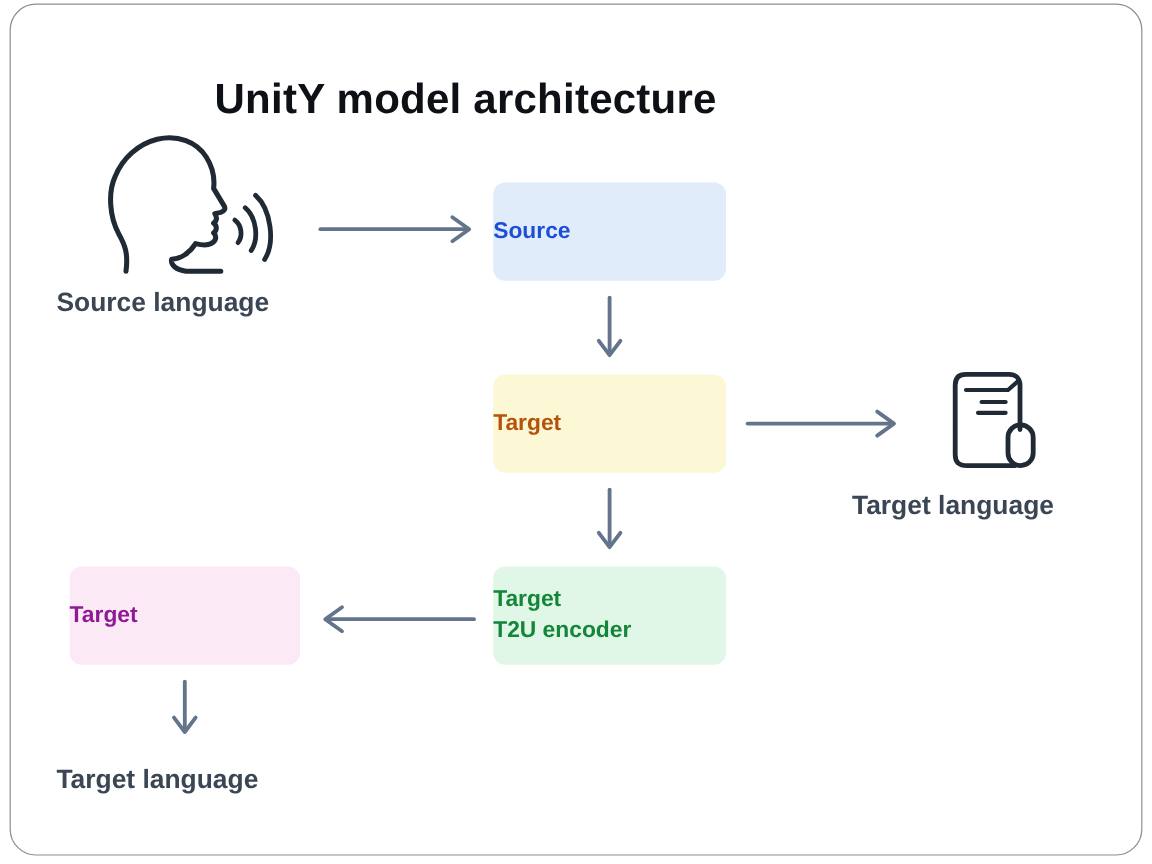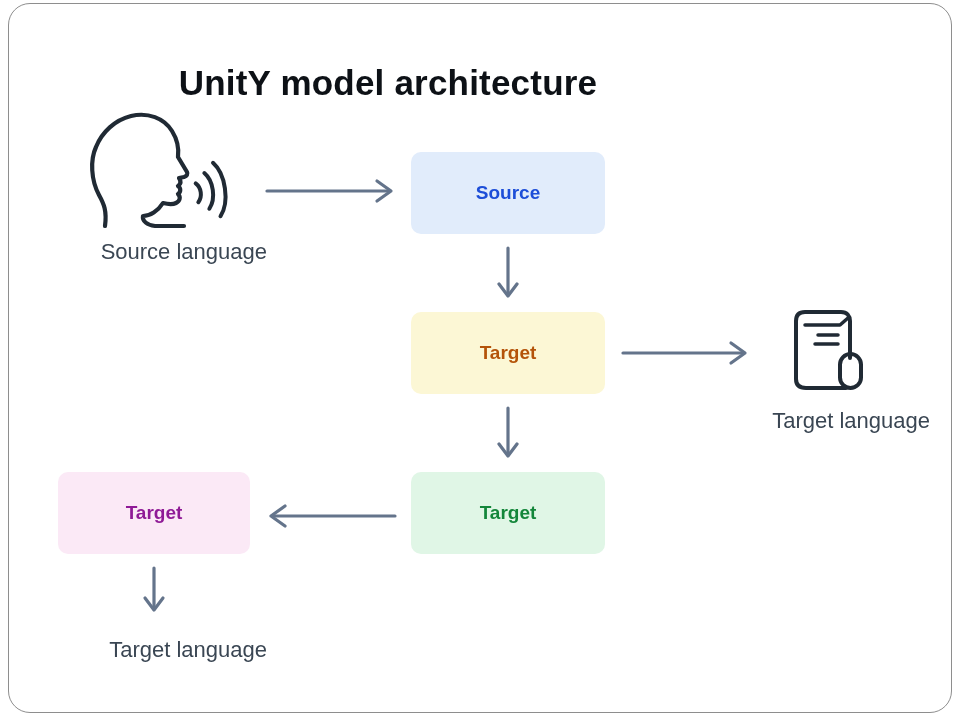--- a/index.html
+++ b/index.html
@@ -13,30 +13,30 @@
     border:1.6px solid var(--frame-border,#8e8e8e);
     border-radius:22px;
   }
   .title{
     position:absolute;top:40px;left:0;width:776px;
     text-align:center;font-size:35px;font-weight:700;
     letter-spacing:.2px;color:var(--title,#0d1116);
   }
   .node{
     position:absolute;width:194px;height:82px;border-radius:10px;
-    display:flex;flex-direction:row;align-items:center;justify-content:center;
+    display:flex;flex-direction:column;align-items:flex-start;justify-content:center;
     font-size:19px;font-weight:600;line-height:26px;text-align:center;
   }
   .node-speech{left:411px;top:152px;}
   .node-text{left:411px;top:312px;}
   .node-t2u{left:411px;top:472px;}
   .node-unit{left:58px;top:472px;width:192px;}
   .label{
-    position:absolute;width:220px;text-align:right;
-    font-size:22px;font-weight:400;color:var(--label,#3a4653);
+    position:absolute;width:220px;text-align:left;
+    font-size:22px;font-weight:700;color:var(--label,#3a4653);
   }
   .label-source{left:47px;top:239px;}
   .label-target-text{left:710px;top:408px;}
   .label-target-speech{left:47px;top:637px;}
   .arrow{position:absolute;color:var(--arrow,#64748b);}
   .arrow line,.arrow polyline{
     stroke:currentColor;stroke-width:3.2;fill:none;
     stroke-linecap:round;stroke-linejoin:round;
   }
   .icon{position:absolute;color:var(--icon,#202a34);}
@@ -103,20 +103,21 @@
 
 <div class="label label-target-text">Target language</div>
 
 <svg class="arrow a4" width="26" height="56" viewBox="0 0 26 56">
   <line x1="13" y1="2" x2="13" y2="48"></line>
   <polyline points="4,38 13,50 22,38"></polyline>
 </svg>
 
 <div class="node node-t2u" style="background: rgb(224, 246, 230); color: rgb(19, 134, 58);">
   <span>Target</span>
+  <span>T2U encoder</span>
 </div>
 
 <svg class="arrow a5" width="136" height="26" viewBox="0 0 136 26">
   <line x1="133" y1="13" x2="11" y2="13"></line>
   <polyline points="23,3 9,13 23,23"></polyline>
 </svg>
 
 <div class="node node-unit" style="background: rgb(251, 233, 246); color: rgb(143, 26, 150);">
   <span>Target</span>
 </div>

